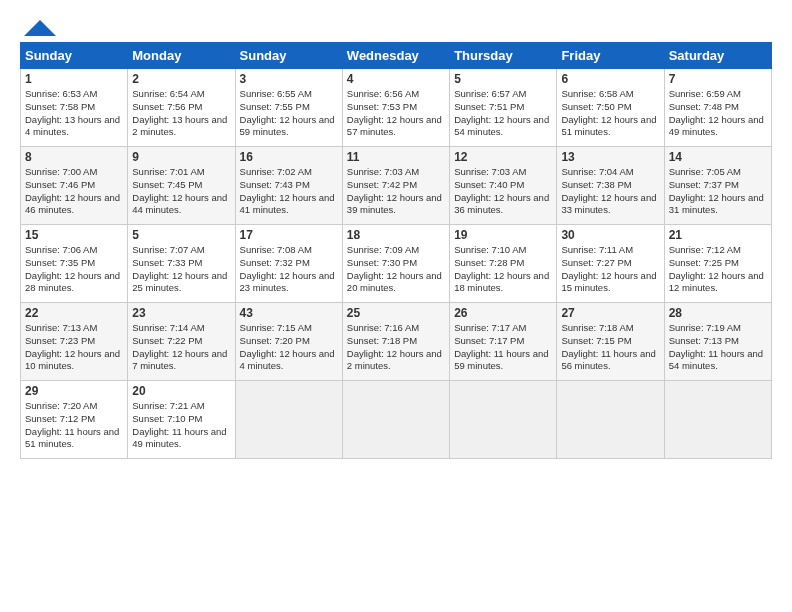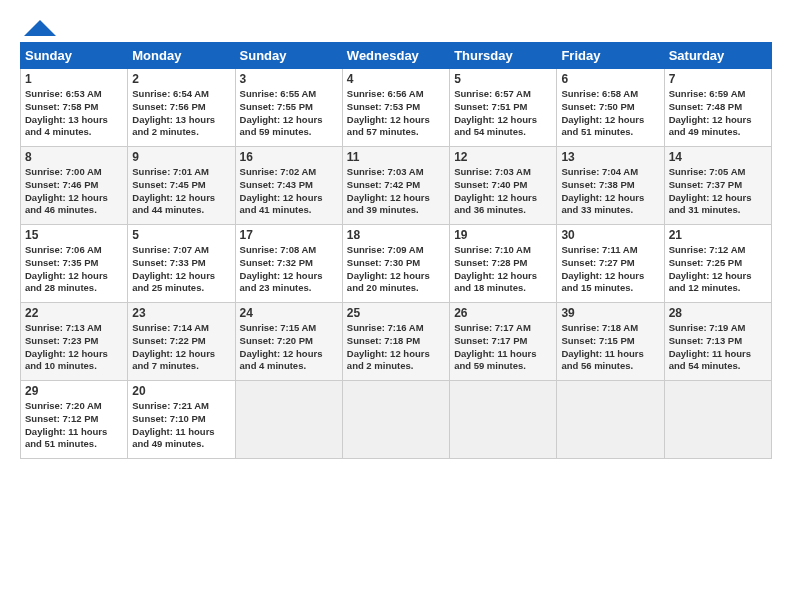--- a/index.html
+++ b/index.html
@@ -68,21 +68,20 @@
       background-color: #fff;
     }
     .day-num {
       font-size: 12px;
       font-weight: bold;
       display: block;
       margin-bottom: 2px;
     }
     .cell-content {
       line-height: 1.35;
-      font-weight: bold;
     }
     td.empty {
       background-color: #f0f0f0 !important;
     }
   </style>
 </head>
 <body>
 
 <div class="page">
   <div class="header">
@@ -207,33 +206,33 @@
         <tr>
           <td>
             <span class="day-num">22</span>
             <div class="cell-content">Sunrise: 7:13 AM<br>Sunset: 7:23 PM<br>Daylight: 12 hours and 10 minutes.</div>
           </td>
           <td>
             <span class="day-num">23</span>
             <div class="cell-content">Sunrise: 7:14 AM<br>Sunset: 7:22 PM<br>Daylight: 12 hours and 7 minutes.</div>
           </td>
           <td>
-            <span class="day-num">24</span>
+            <span class="day-num">43</span>
             <div class="cell-content">Sunrise: 7:15 AM<br>Sunset: 7:20 PM<br>Daylight: 12 hours and 4 minutes.</div>
           </td>
           <td>
             <span class="day-num">25</span>
             <div class="cell-content">Sunrise: 7:16 AM<br>Sunset: 7:18 PM<br>Daylight: 12 hours and 2 minutes.</div>
           </td>
           <td>
             <span class="day-num">26</span>
             <div class="cell-content">Sunrise: 7:17 AM<br>Sunset: 7:17 PM<br>Daylight: 11 hours and 59 minutes.</div>
           </td>
           <td>
-            <span class="day-num">39</span>
+            <span class="day-num">27</span>
             <div class="cell-content">Sunrise: 7:18 AM<br>Sunset: 7:15 PM<br>Daylight: 11 hours and 56 minutes.</div>
           </td>
           <td>
             <span class="day-num">28</span>
             <div class="cell-content">Sunrise: 7:19 AM<br>Sunset: 7:13 PM<br>Daylight: 11 hours and 54 minutes.</div>
           </td>
         </tr>
         <tr>
           <td>
             <span class="day-num">29</span>

